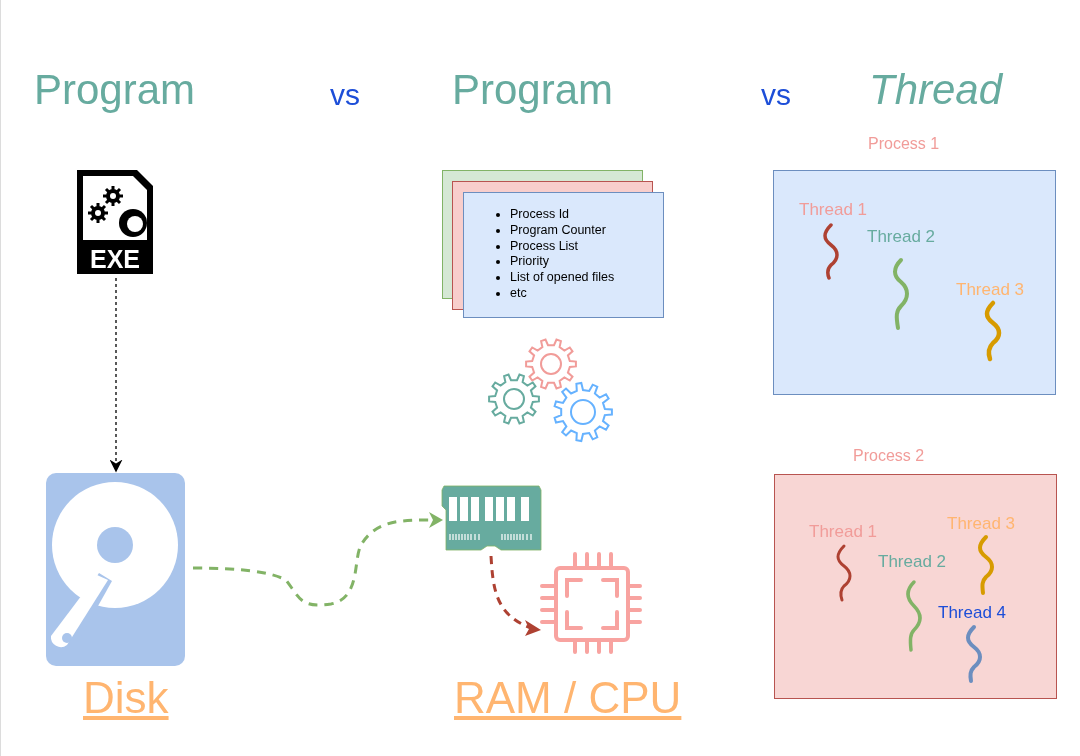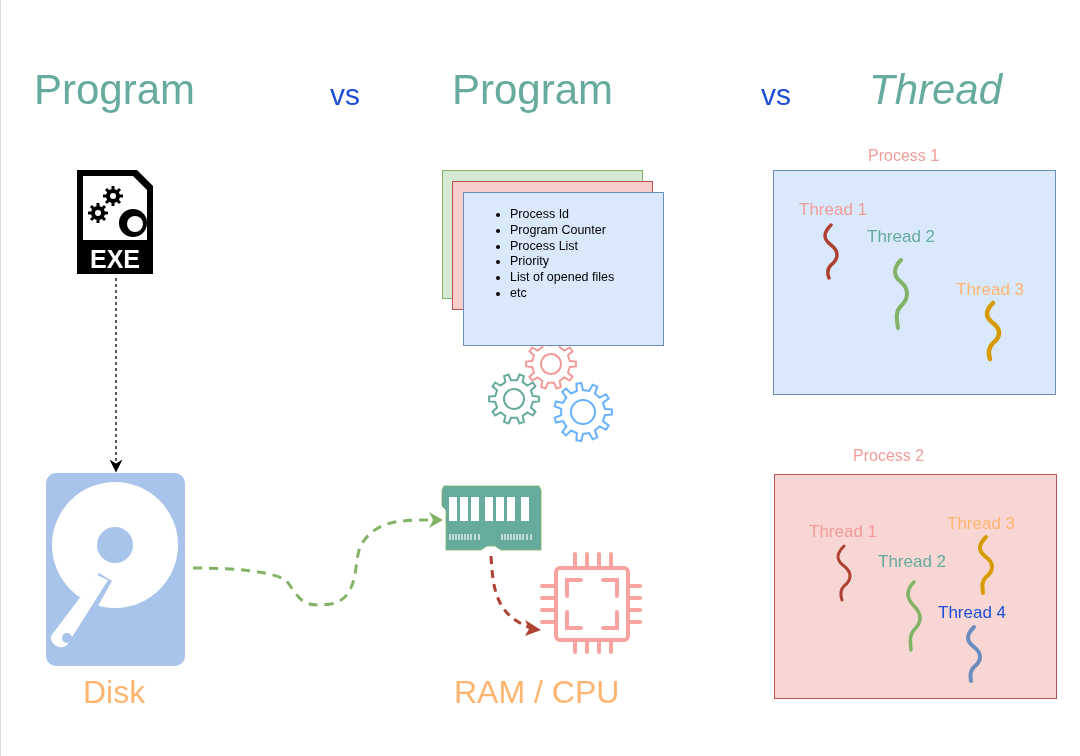--- a/index.html
+++ b/index.html
@@ -4,21 +4,21 @@
 <style>
   html, body { margin: 0; padding: 0; }
   body {
     width: 1080px; height: 756px; background: #ffffff; position: relative;
     overflow: hidden; font-family: "Liberation Sans", sans-serif;
     border-left: 1px solid #dcdcdc; box-sizing: border-box;
   }
   .abs { position: absolute; }
   .title { color: #67AB9F; font-size: 42px; line-height: 1; white-space: nowrap; }
   .vs { color: #1d4ed8; font-size: 30px; line-height: 1; }
-  .caption { color: #FFB570; font-size: 32px; line-height: 1; white-space: nowrap; }
+  .caption { color: #FFB570; font-size: 44px; line-height: 1; white-space: nowrap; text-decoration: underline; }
   .proc-label { color: #F19C99; font-size: 16px; line-height: 1; white-space: nowrap; }
   .card { position: absolute; box-sizing: border-box; }
   .card-green { background: #D5E8D4; border: 1px solid #82B366; }
   .card-red { background: #F8CECC; border: 1px solid #B85450; }
   .card-blue { background: #DAE8FC; border: 1px solid #6C8EBF; }
   .card-blue ul { margin: 0; padding: 14px 0 0 46px; font-size: 12.5px; color: #000; line-height: 15.8px; }
   .card-blue li { margin: 0; }
   .pbox { position: absolute; box-sizing: border-box; }
   .pbox-1 { background: #DAE8FC; border: 1.5px solid #6C8EBF; }
   .pbox-2 { background: #F8D6D4; border: 1.5px solid #B85450; }
@@ -118,35 +118,35 @@
   <g fill="none" stroke-linecap="round" stroke-width="3">
     <path d="M843,546 c-8,8 -8,14 0,20 c8,6 8,14 0,20 c-4,4 -4,8 -2,14" stroke="#AE4132"></path>
     <path d="M913,582 c-8,8 -8,16 0,24 c8,8 8,16 0,24 c-4,4 -4,10 -3,20" stroke="#82B366" stroke-width="3.5"></path>
     <path d="M985,537 c-8,8 -8,14 0,20 c8,6 8,14 0,20 c-4,4 -4,8 -3,16" stroke="#D79B00" stroke-width="4"></path>
     <path d="M973,627 c-8,8 -8,14 0,20 c8,6 8,14 0,20 c-4,4 -4,8 -3,14" stroke="#6C8EBF" stroke-width="4"></path>
   </g>
 </svg>
 
 <div class="card card-green" style="left:441px; top:170px; width:201px; height:129px;"></div>
 <div class="card card-red" style="left:451px; top:181px; width:201px; height:129px;"></div>
-<div class="card card-blue" style="left:462px; top:192px; width:201px; height:154px;">
+<div class="card card-blue" style="left:462px; top:192px; width:201px; height:126px;">
   <ul>
     <li>Process Id</li>
     <li>Program Counter</li>
     <li>Process List</li>
     <li>Priority</li>
     <li>List of opened files</li>
     <li>etc</li>
   </ul>
 </div>
 
 <div class="abs caption" style="left:82px; top:676px;">Disk</div>
 <div class="abs caption" style="left:453px; top:676px;">RAM / CPU</div>
 
-<div class="abs proc-label" style="left:867px; top:148px;">Process 1</div>
+<div class="abs proc-label" style="left:867px; top:136px;">Process 1</div>
 <div class="pbox pbox-1" style="left:772px; top:170px; width:283px; height:225px;"></div>
 <div class="tlabel" style="left:798px; top:201px; color:#F19C99;">Thread 1</div>
 <div class="tlabel" style="left:866px; top:228px; color:#67AB9F;">Thread 2</div>
 <div class="tlabel" style="left:955px; top:281px; color:#FFB570;">Thread 3</div>
 
 <div class="abs proc-label" style="left:852px; top:448px;">Process 2</div>
 <div class="pbox pbox-2" style="left:773px; top:474px; width:283px; height:225px;"></div>
 <div class="tlabel" style="left:808px; top:523px; color:#F19C99;">Thread 1</div>
 <div class="tlabel" style="left:877px; top:553px; color:#67AB9F;">Thread 2</div>
 <div class="tlabel" style="left:946px; top:515px; color:#FFB570;">Thread 3</div>

